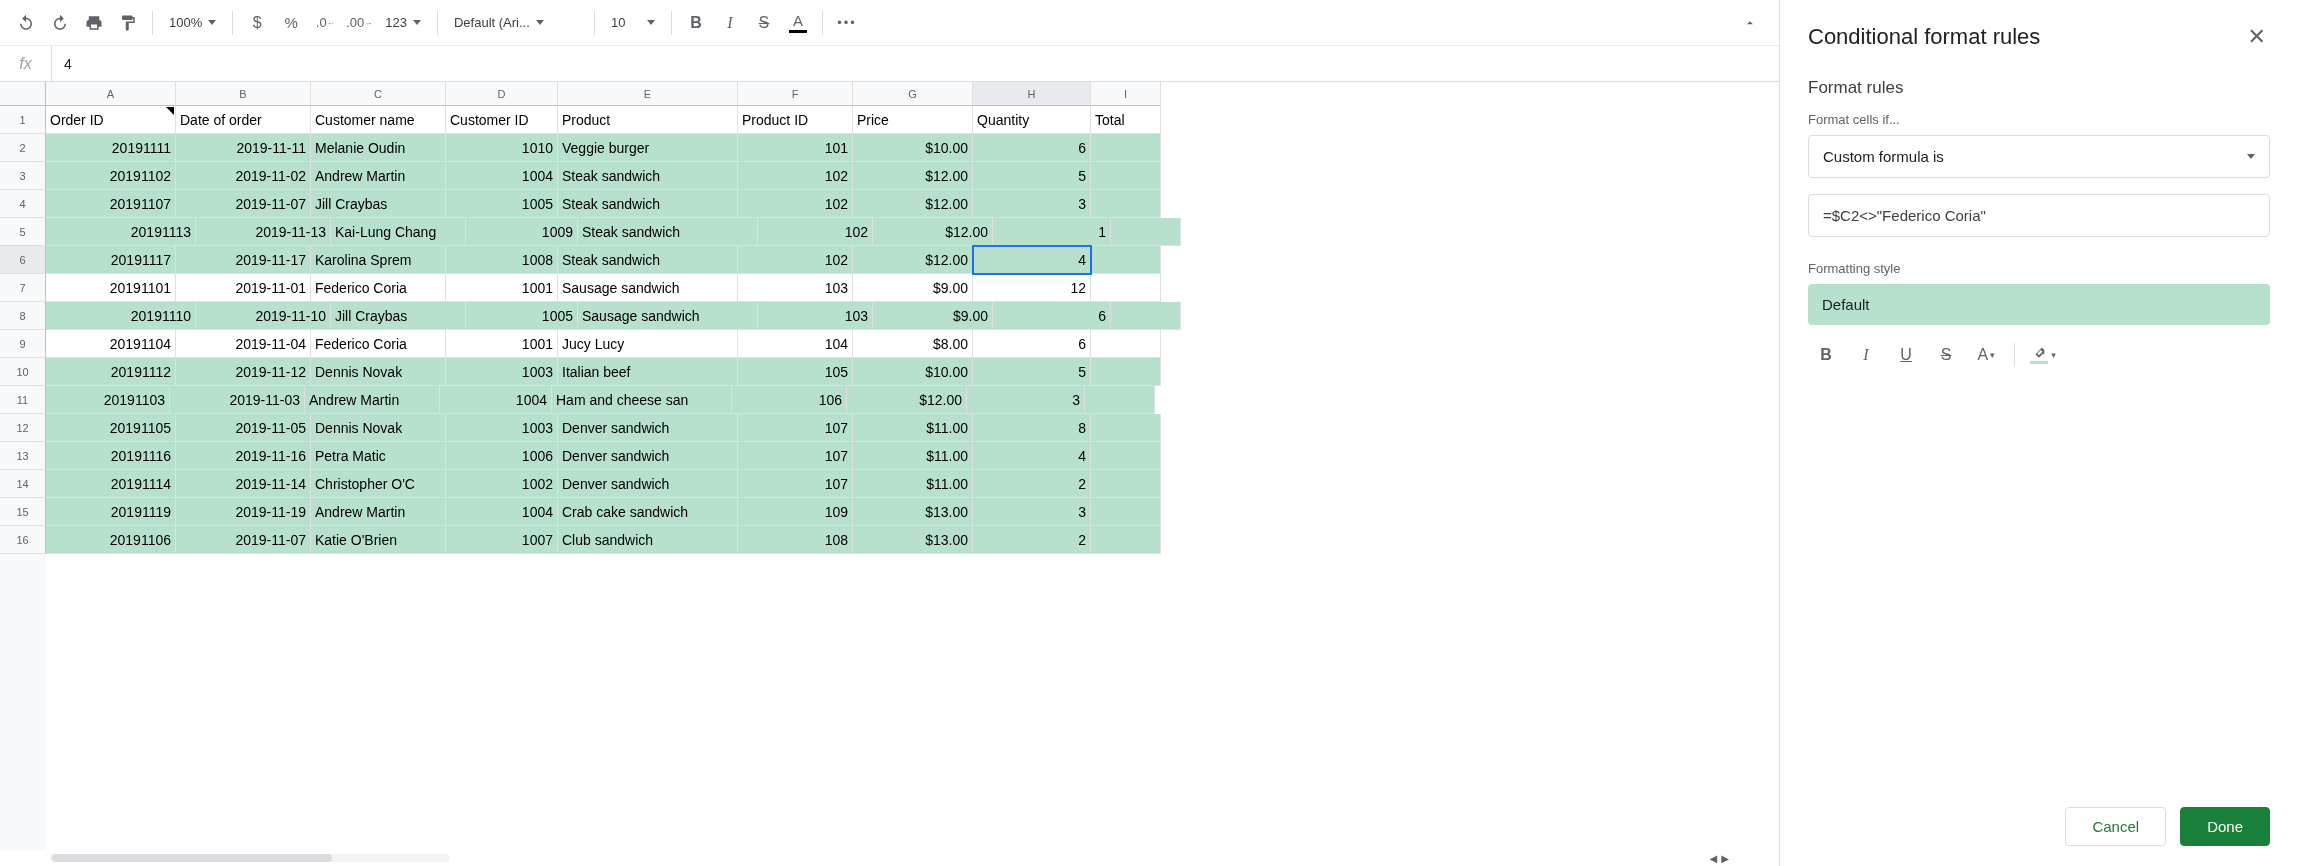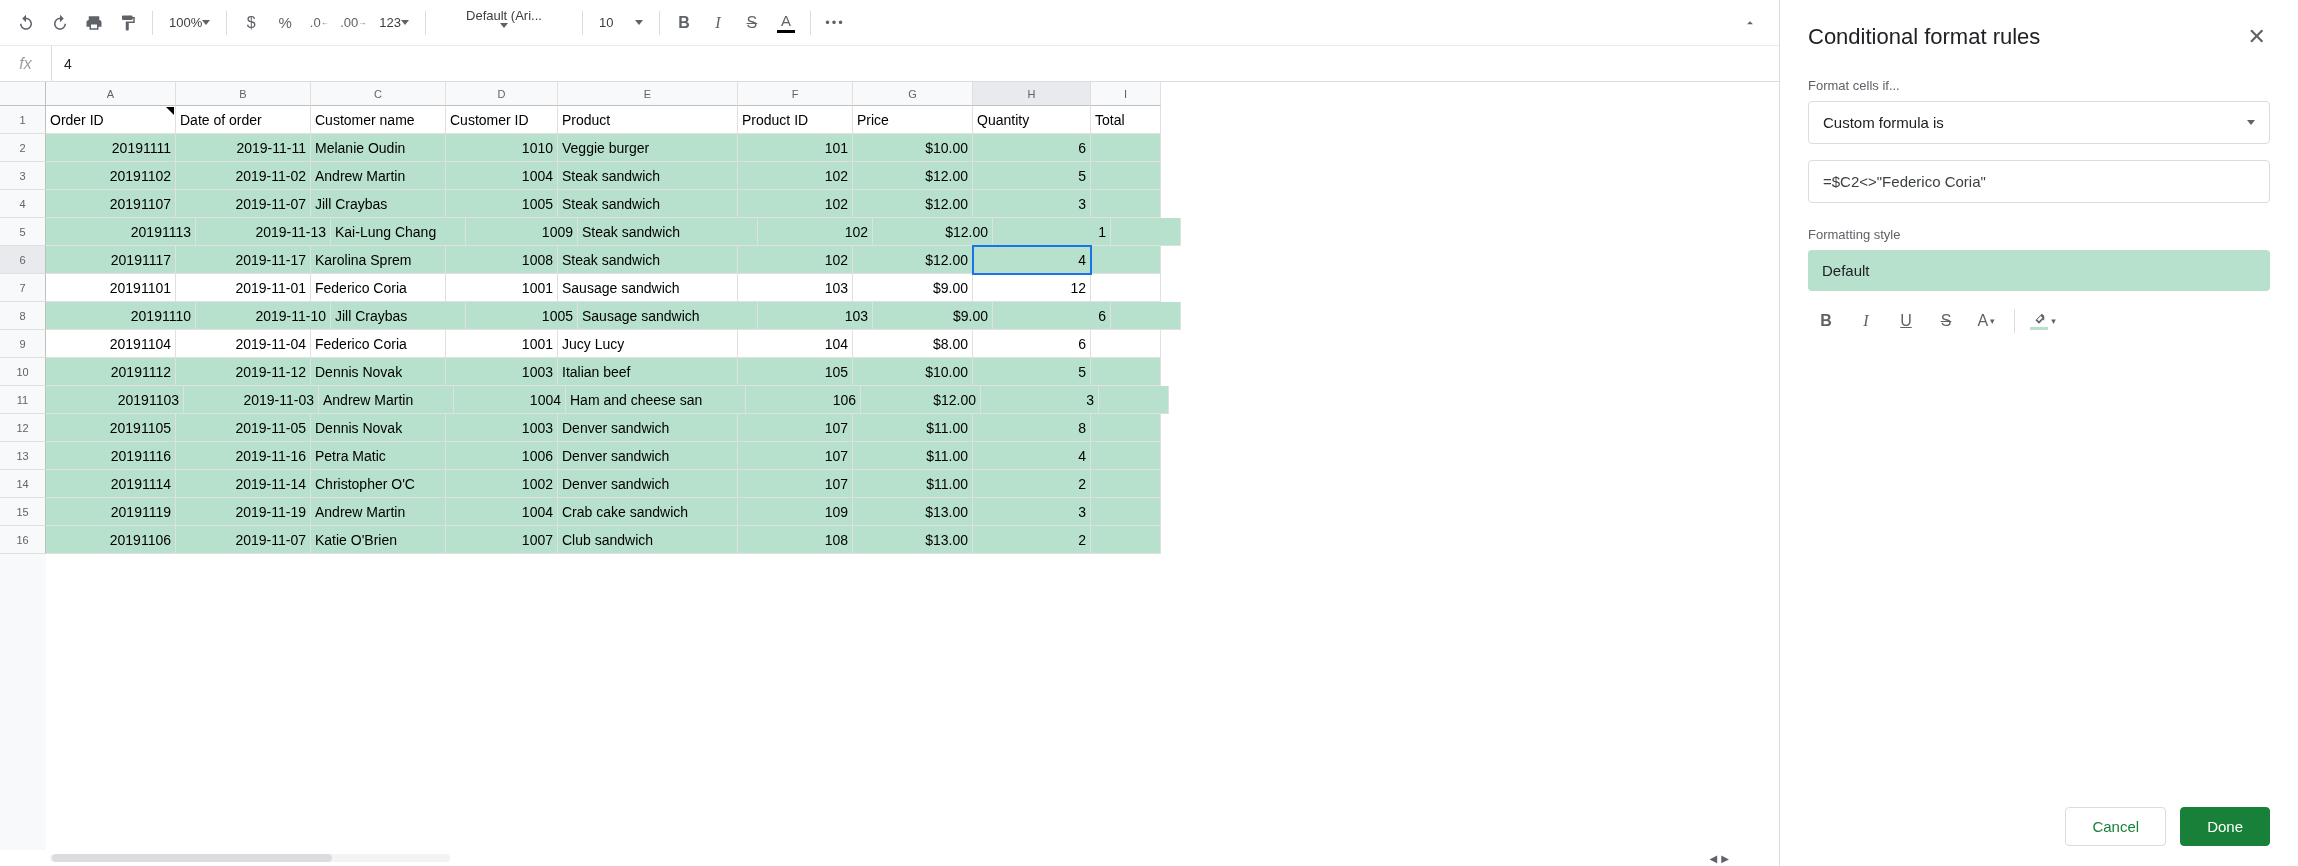--- a/index.html
+++ b/index.html
@@ -2,24 +2,24 @@
 <html><head>
 <meta charset="utf-8">
 <style>
 * { box-sizing: border-box; margin: 0; padding: 0; }
 body { font-family: Arial, sans-serif; font-size: 13px; color: #202124; background: #fff; overflow: hidden; }
 .app { display: flex; height: 100vh; width: 2298px; }
 .main { flex: 1; display: flex; flex-direction: column; border-right: 1px solid #dadce0; }
 .toolbar { display: flex; align-items: center; padding: 6px 10px; gap: 2px; border-bottom: 1px solid #e8eaed; height: 46px; }
 .tb-btn { width: 32px; height: 30px; display: flex; align-items: center; justify-content: center; border-radius: 2px; cursor: pointer; color: #5f6368; }
 .tb-sep { width: 1px; height: 24px; background: #dadce0; margin: 0 6px; }
-.tb-combo { display: flex; align-items: center; padding: 0 8px; height: 30px; color: #3c4043; cursor: pointer; }
+.tb-combo { display: flex; align-items: center; padding: 0 8px; height: 30px; color: #3c4043; cursor: pointer; gap: 6px; }
 .tb-combo span.val { min-width: 30px; }
 .arrow-down { width: 0; height: 0; border-left: 4px solid transparent; border-right: 4px solid transparent; border-top: 5px solid #5f6368; }
-.tb-font { width: 140px; overflow: hidden; white-space: nowrap; text-overflow: ellipsis; flex-direction: column; }
+.tb-font { width: 140px; overflow: hidden; white-space: nowrap; text-overflow: ellipsis; }
 .tb-chev { margin-left: auto; padding: 0 12px; cursor: pointer; color: #5f6368; }
 .underline-a { display: flex; flex-direction: column; align-items: center; gap: 1px; }
 .underline-a .bar { width: 18px; height: 3px; background: #000; }
 .fx-bar { display: flex; align-items: center; height: 36px; border-bottom: 1px solid #dadce0; }
 .fx-label { width: 52px; text-align: center; font-style: italic; color: #9aa0a6; font-size: 16px; border-right: 1px solid #dadce0; height: 100%; display: flex; align-items: center; justify-content: center; }
 .fx-input { flex: 1; padding: 0 12px; font-size: 14px; color: #202124; }
 .grid-wrap { display: flex; flex: 1; overflow: hidden; position: relative; }
 .corner { width: 46px; height: 24px; background: #f8f9fa; border-right: 1px solid #c0c0c0; border-bottom: 1px solid #c0c0c0; }
 .col-headers { display: flex; height: 24px; background: #f8f9fa; }
 .col-h { border-right: 1px solid #e0e0e0; border-bottom: 1px solid #c0c0c0; display: flex; align-items: center; justify-content: center; color: #5f6368; font-size: 11px; background: #f8f9fa; }
@@ -279,21 +279,21 @@
                 <div class="cell hl r" style="width: 135px;">2019-11-12</div>
                 <div class="cell hl" style="width: 135px;">Dennis Novak</div>
                 <div class="cell hl r" style="width: 112px;">1003</div>
                 <div class="cell hl" style="width: 180px;">Italian beef</div>
                 <div class="cell hl r" style="width: 115px;">105</div>
                 <div class="cell hl r" style="width: 120px;">$10.00</div>
                 <div class="cell hl r" style="width: 118px;">5</div>
                 <div class="cell hl" style="width: 70px;"></div>
               </div>
               <div class="row">
-                <div class="cell hl r" style="width: 138px;">20191103</div>
+                <div class="cell hl r" style="width: 124px;">20191103</div>
                 <div class="cell hl r" style="width: 135px;">2019-11-03</div>
                 <div class="cell hl" style="width: 135px;">Andrew Martin</div>
                 <div class="cell hl r" style="width: 112px;">1004</div>
                 <div class="cell hl" style="width: 180px;">Ham and cheese san</div>
                 <div class="cell hl r" style="width: 115px;">106</div>
                 <div class="cell hl r" style="width: 120px;">$12.00</div>
                 <div class="cell hl r" style="width: 118px;">3</div>
                 <div class="cell hl" style="width: 70px;"></div>
               </div>
               <div class="row">
@@ -364,20 +364,21 @@
         </div>
       </div>
     </div>
   </div>
 
   <div class="side">
     <div class="side-head">
       <div class="side-title">Conditional format rules</div>
       <div class="close-x">✕</div>
     </div>
+    <div class="sec-title">Format rules</div>
     <div class="sub-label">Format cells if...</div>
     <div class="select-box">
       <span>Custom formula is</span>
         <span class="arrow-down"></span>
     </div>
     <div class="formula-box">=$C2&lt;&gt;"Federico Coria"</div>
     <div class="sub-label">Formatting style</div>
     <div class="style-preview">Default</div>
     <div class="style-btns">
       <div class="style-btn" style="font-weight:700">B</div>

